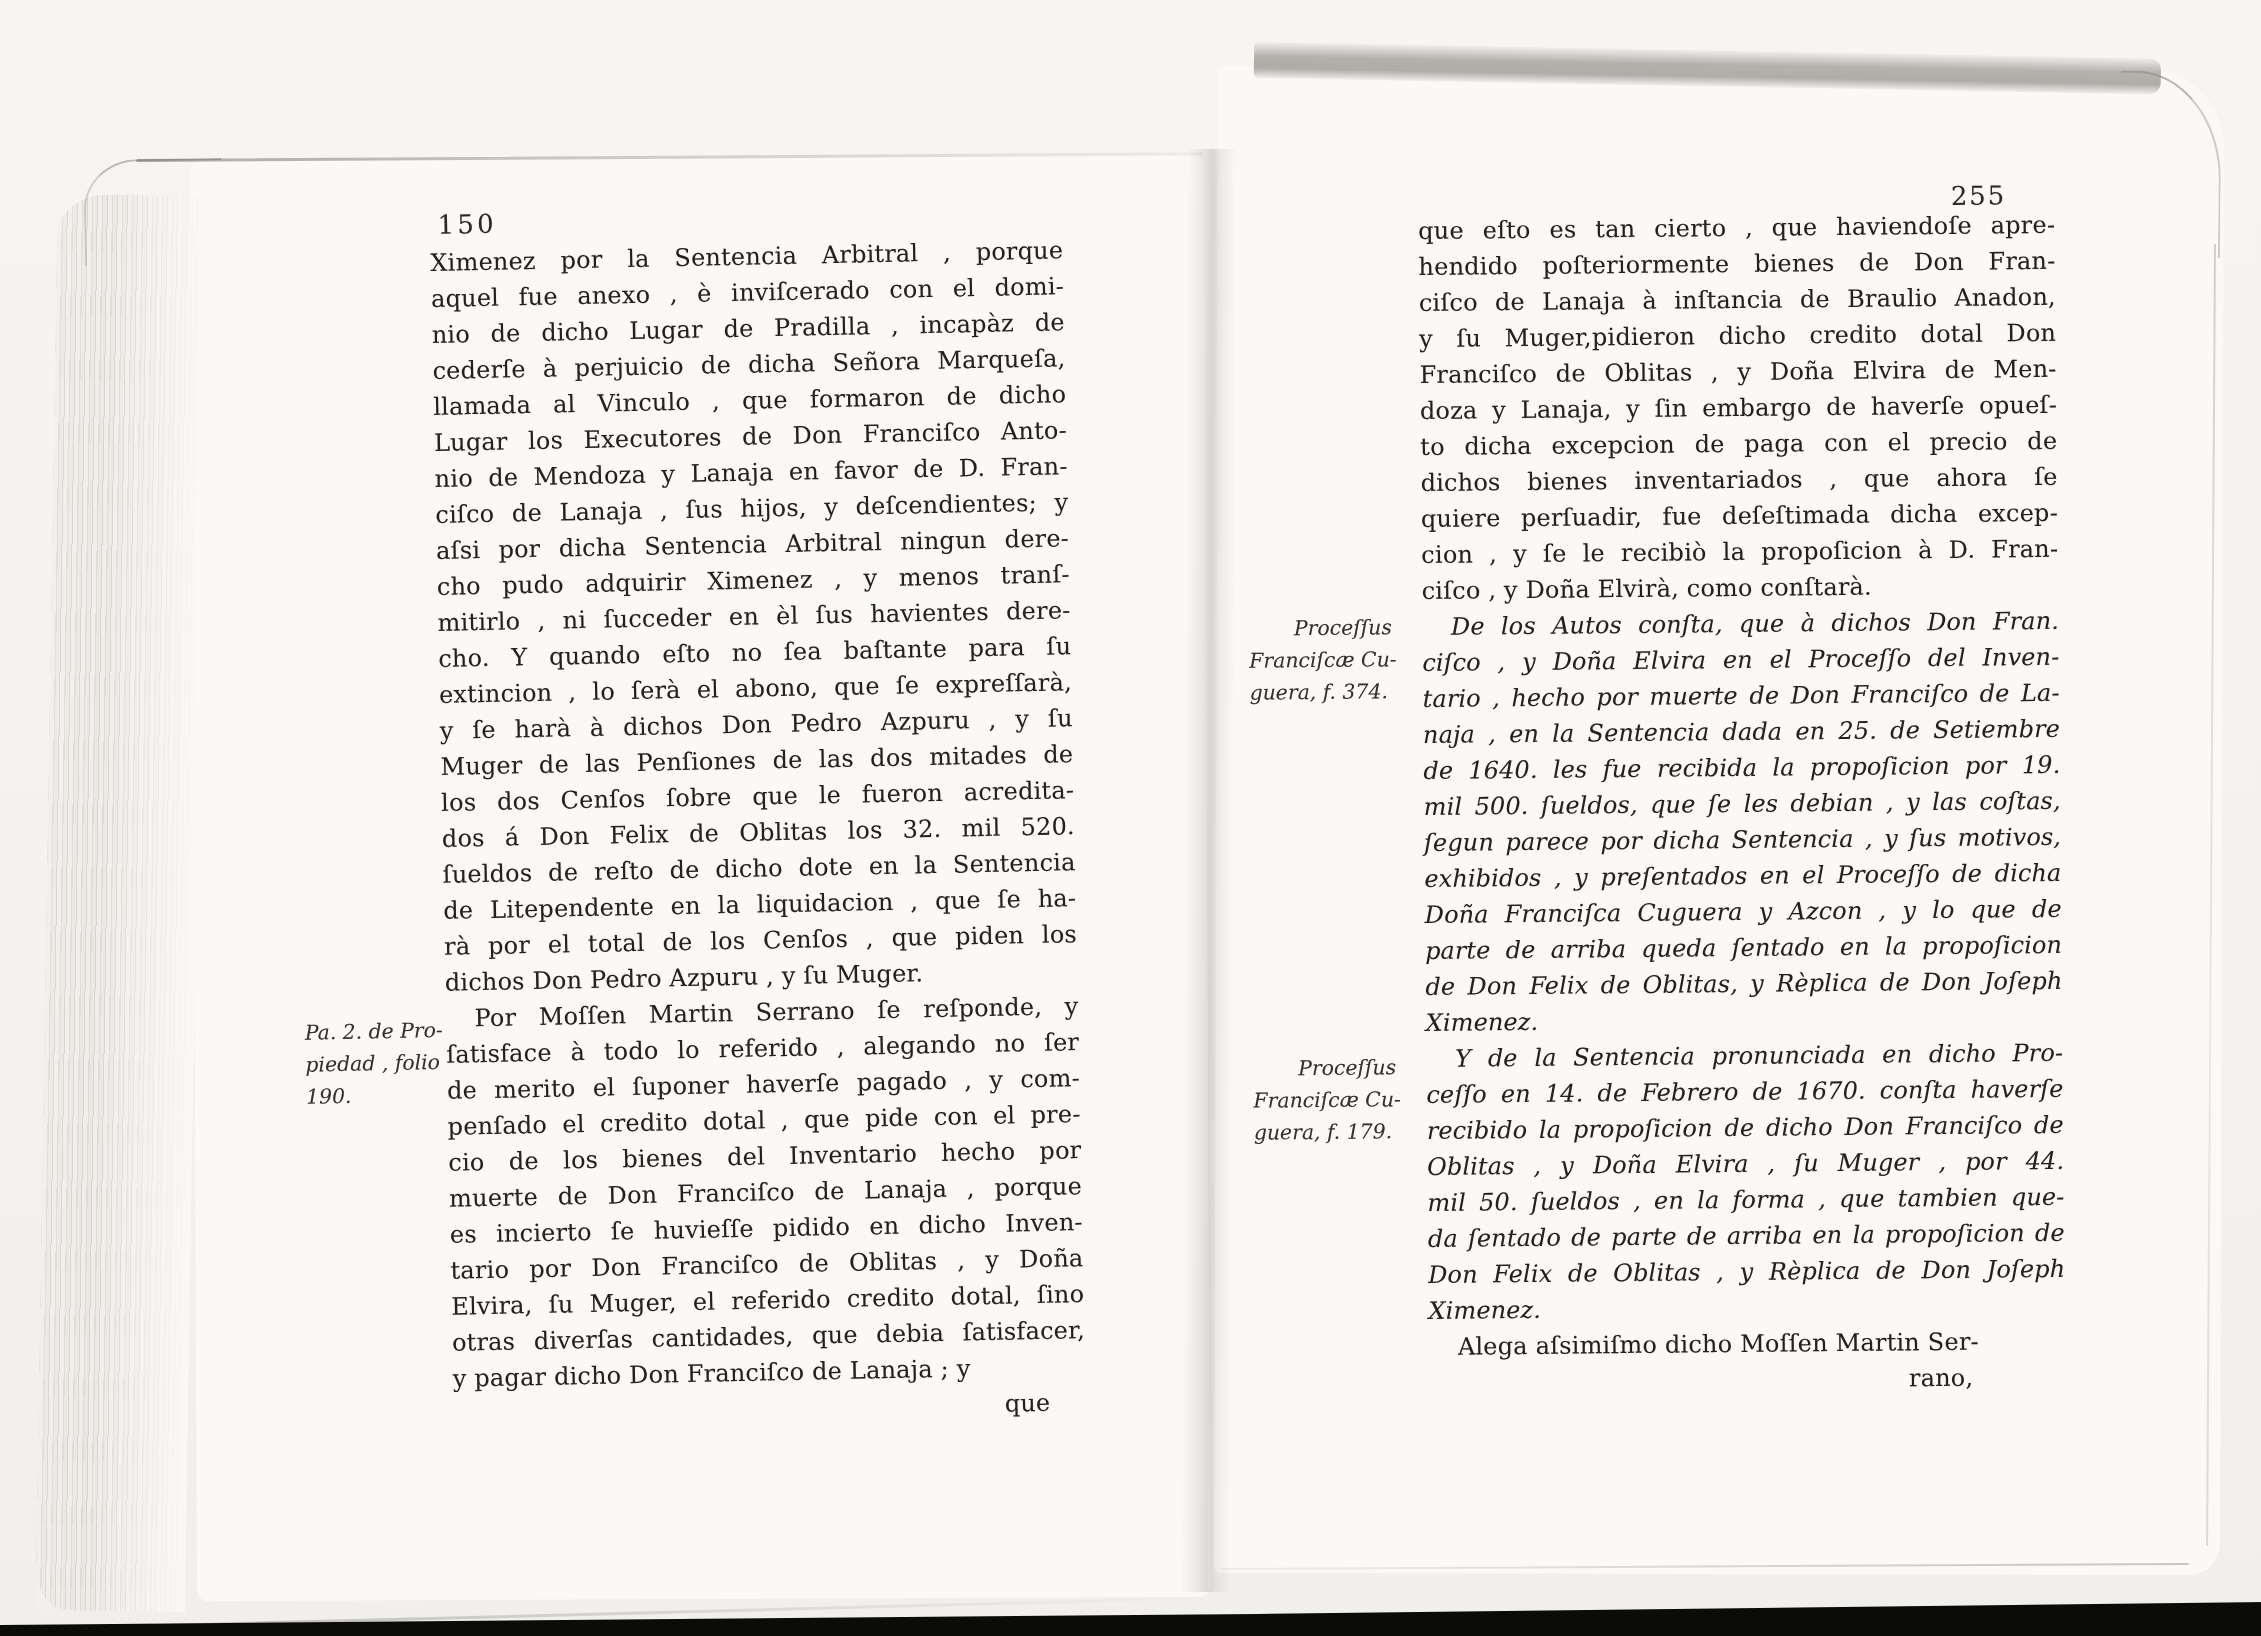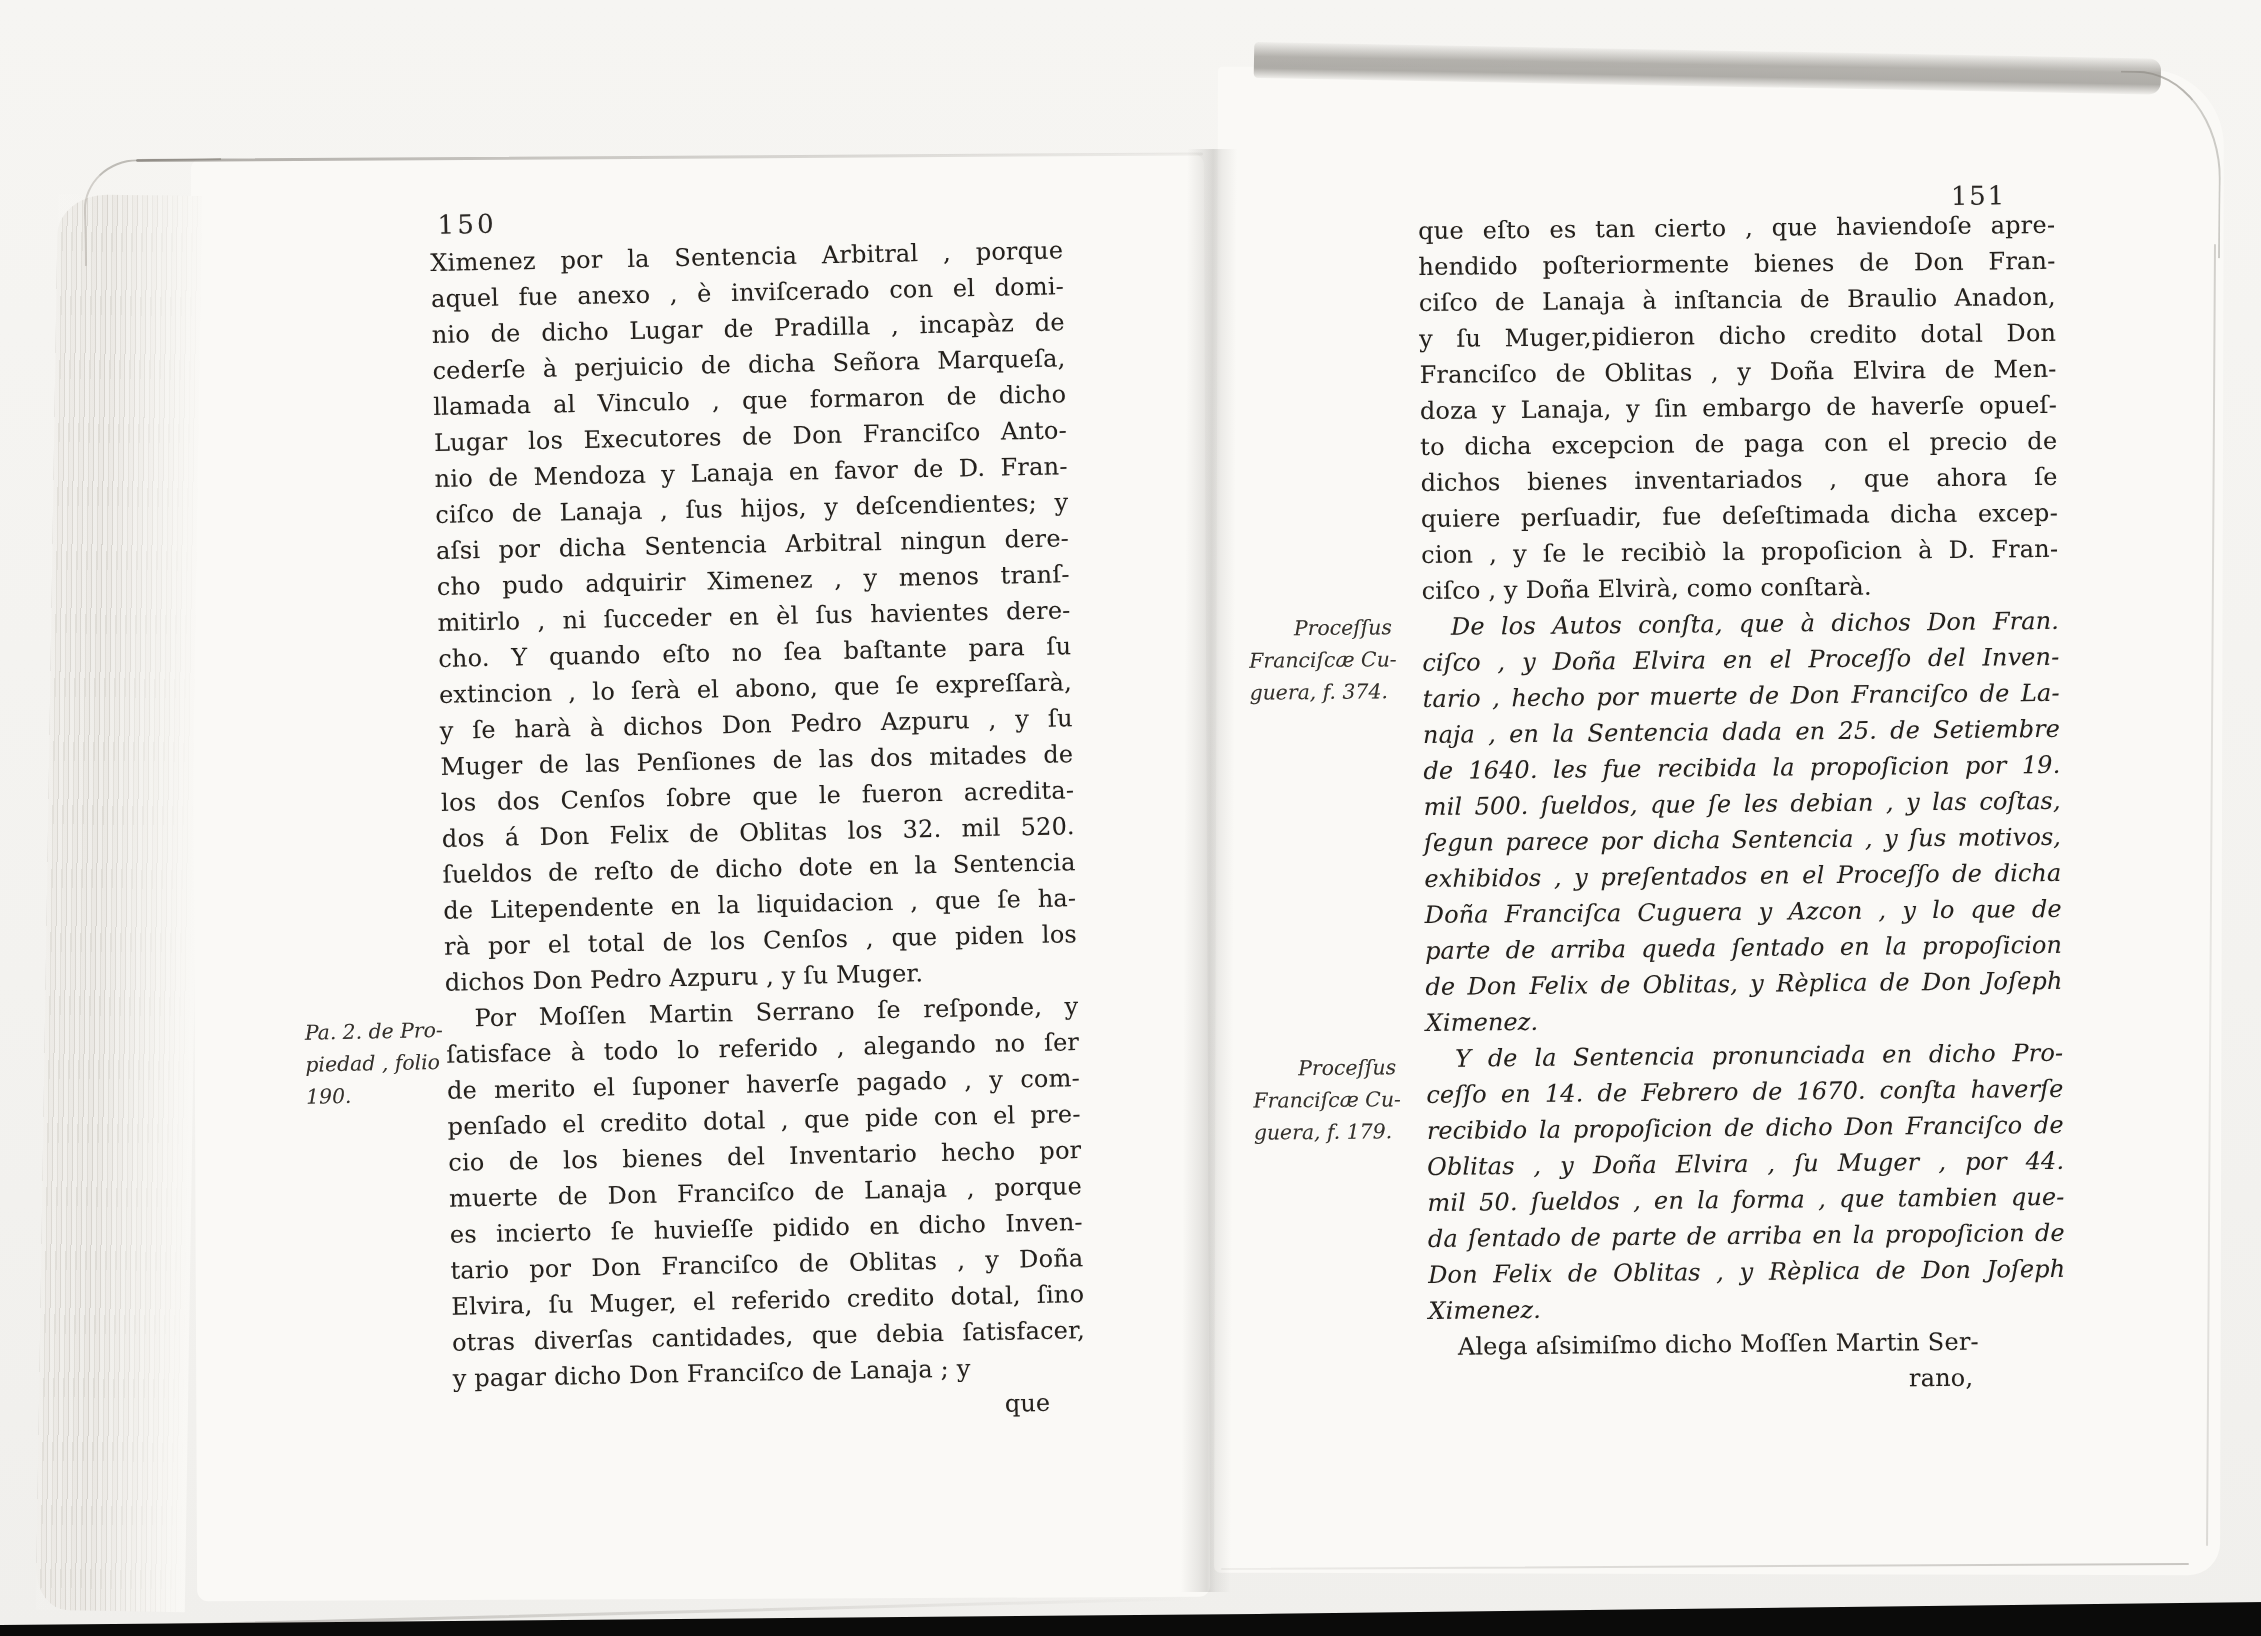--- a/index.html
+++ b/index.html
@@ -182,21 +182,21 @@
       </div>
     <div class="line catchword">que</div>
     <div id="left-margin-note" class="margin-note">
         <div class="note-line">Pa. 2. de Pro-</div>
         <div class="note-line">piedad , folio</div>
         <div class="note-line">190.</div>
       </div>
   </div>
 
   <div id="right-text" class="text-block">
-    <div id="right-page-num" class="page-num">151</div>
+    <div id="right-page-num" class="page-num">255</div>
     <div id="right-blocks">
         <div class="line just">que eſto es tan cierto , que haviendoſe apre-</div>
         <div class="line just">hendido poſteriormente bienes de Don Fran-</div>
         <div class="line just">ciſco de Lanaja à inſtancia de Braulio Anadon,</div>
         <div class="line just">y ſu Muger,pidieron dicho credito dotal Don</div>
         <div class="line just">Franciſco de Oblitas , y Doña Elvira de Men-</div>
         <div class="line just">doza y Lanaja, y ſin embargo de haverſe opueſ-</div>
         <div class="line just">to dicha excepcion de paga con el precio de</div>
         <div class="line just">dichos bienes inventariados , que ahora ſe</div>
         <div class="line just">quiere perſuadir, fue deſeſtimada dicha excep-</div>

